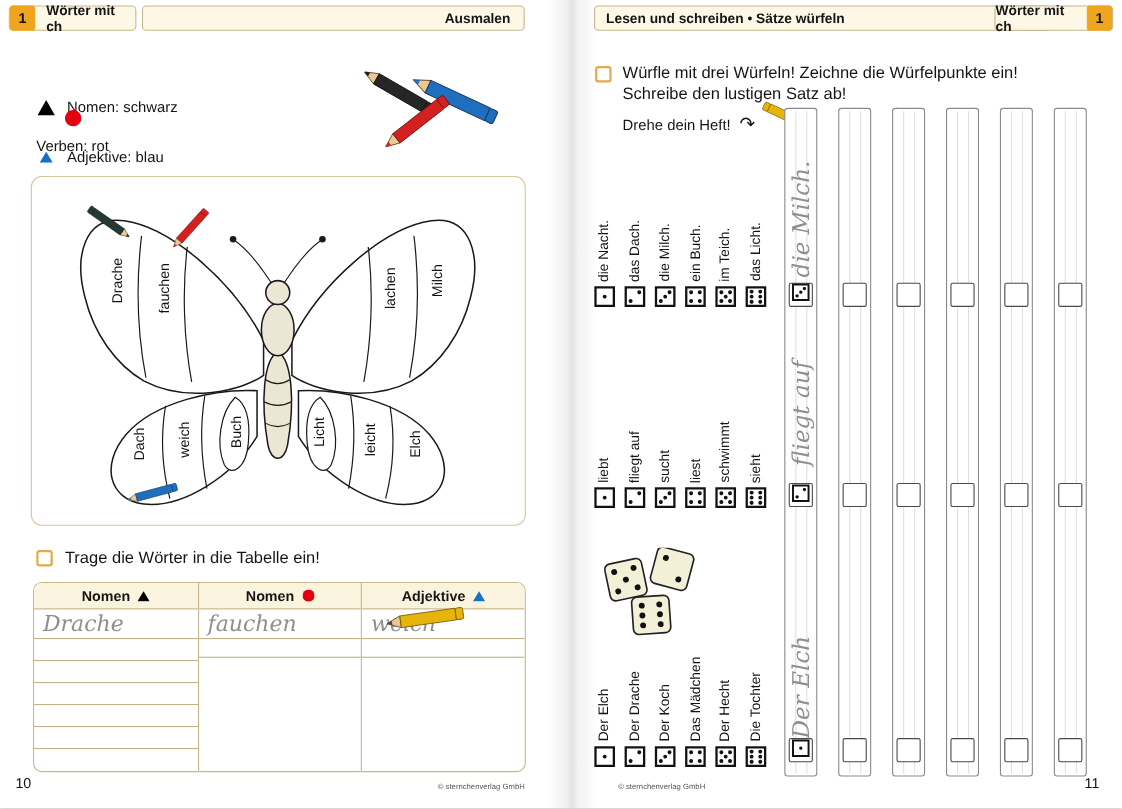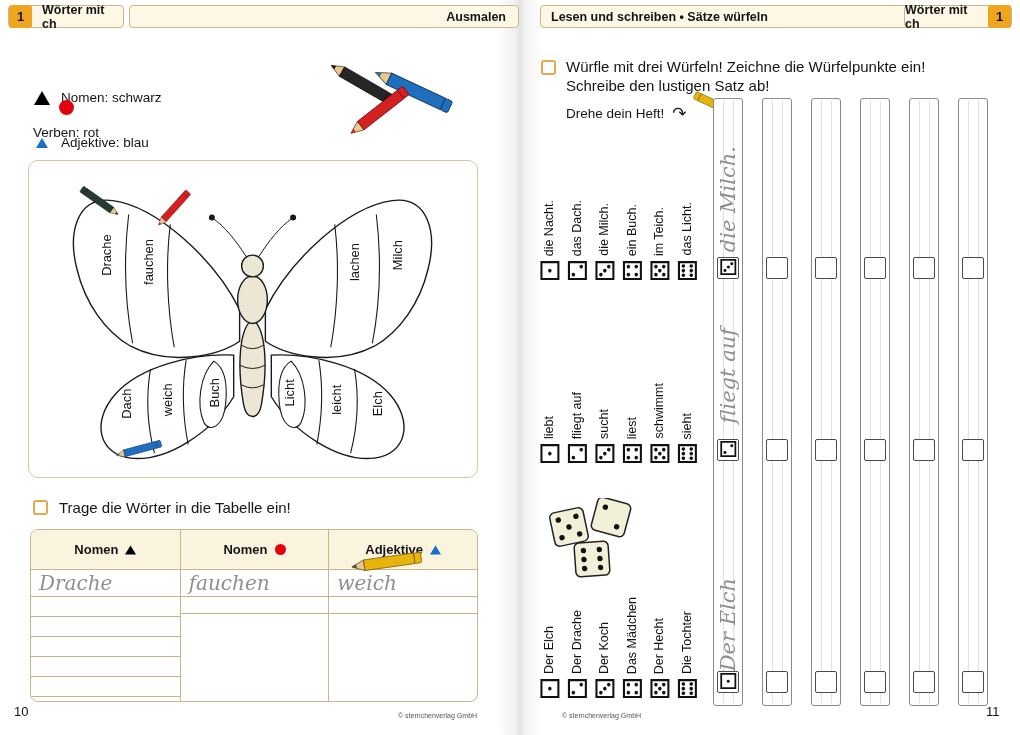--- a/index.html
+++ b/index.html
@@ -31,21 +31,21 @@
   .checkbox { width:15px; height:15px; border:2px solid #e3a94c; border-radius:3px; background:#fff; flex:0 0 15px; margin-top:1px; }
   .legend-row { position:absolute; display:flex; align-items:center; gap:10px; font-size:13.5px;justify-content:center; }
   .legend-sym { display:flex; width:18px; justify-content:center; }
   
   .frame { position:absolute; border:1.5px solid #d6c69e; border-radius:10px; background:#fff; }
   .butterfly text { font-family:"Liberation Sans",sans-serif; font-size:13px; fill:#131313; }
   
   .pencil-wrap { position:absolute; transform-origin:0 50%; pointer-events:none; }
   
   .wtable { position:absolute; border:1.5px solid #c8b78c; border-radius:8px; overflow:hidden; background:#fff; }
-  .t-head { display:grid; grid-template-columns:1fr 1fr 1fr; height:40px; background:#faf3dd; border-bottom:1px solid #c8b78c; }
+  .t-head { display:grid; grid-template-columns:1fr 1fr 1fr; height:24px; background:#faf3dd; border-bottom:1px solid #c8b78c; }
   .t-hcell { display:flex; align-items:center; justify-content:center; gap:7px; font-size:13px; font-weight:bold; border-left:1px solid #c8b78c; }
   .t-hcell:first-child { border-left:none; }
   .t-body { display:grid; grid-template-columns:1fr 1fr 1fr; height:147px; }
   .t-col { border-left:1px solid #c8b78c; display:flex; flex-direction:column; }
   .t-col:first-child { border-left:none; }
   .t-row { border-bottom:1px solid #c3b28a; }
   .t-row.h27 { height:27px; }
   .t-row.h20 { height:20px; }
   .t-row.h17 { height:17px; }
   .t-row.last { border-bottom:none; flex:1; }
@@ -75,21 +75,21 @@
 </head>
 <body>
 
 <div id="stage">
   <div class="gutter"></div>
 
   <div class="band" style="left:8px; top:5px; width:116px;">
     <span class="badge">1</span>
     <span class="title">Wörter mit ch</span>
   </div>
-  <div class="band" style="left:129px; top:5px; width:390px;">
+  <div class="band" style="left:129px; top:5px; width:348px;">
     <span class="right-label">Ausmalen</span>
   </div>
 
 
   <div class="pencil-wrap" style="left:330px; top:58px; transform:rotate(30deg);">
     <svg width="72" height="14" viewBox="0 0 74 14">
       <polygon points="0,7 13,1.5 13,12.5" fill="#e9c894" stroke="#6b4a2a" stroke-width="0.8"></polygon>
       <polygon points="0,7 5,4.9 5,9.1" fill="#1b1b1b"></polygon>
       <rect x="13" y="1.5" width="52" height="11" fill="#262626" stroke="#111" stroke-width="0.8"></rect>
       <rect x="65" y="1.5" width="7" height="11" rx="2" fill="#262626" stroke="#111" stroke-width="0.8"></rect>

